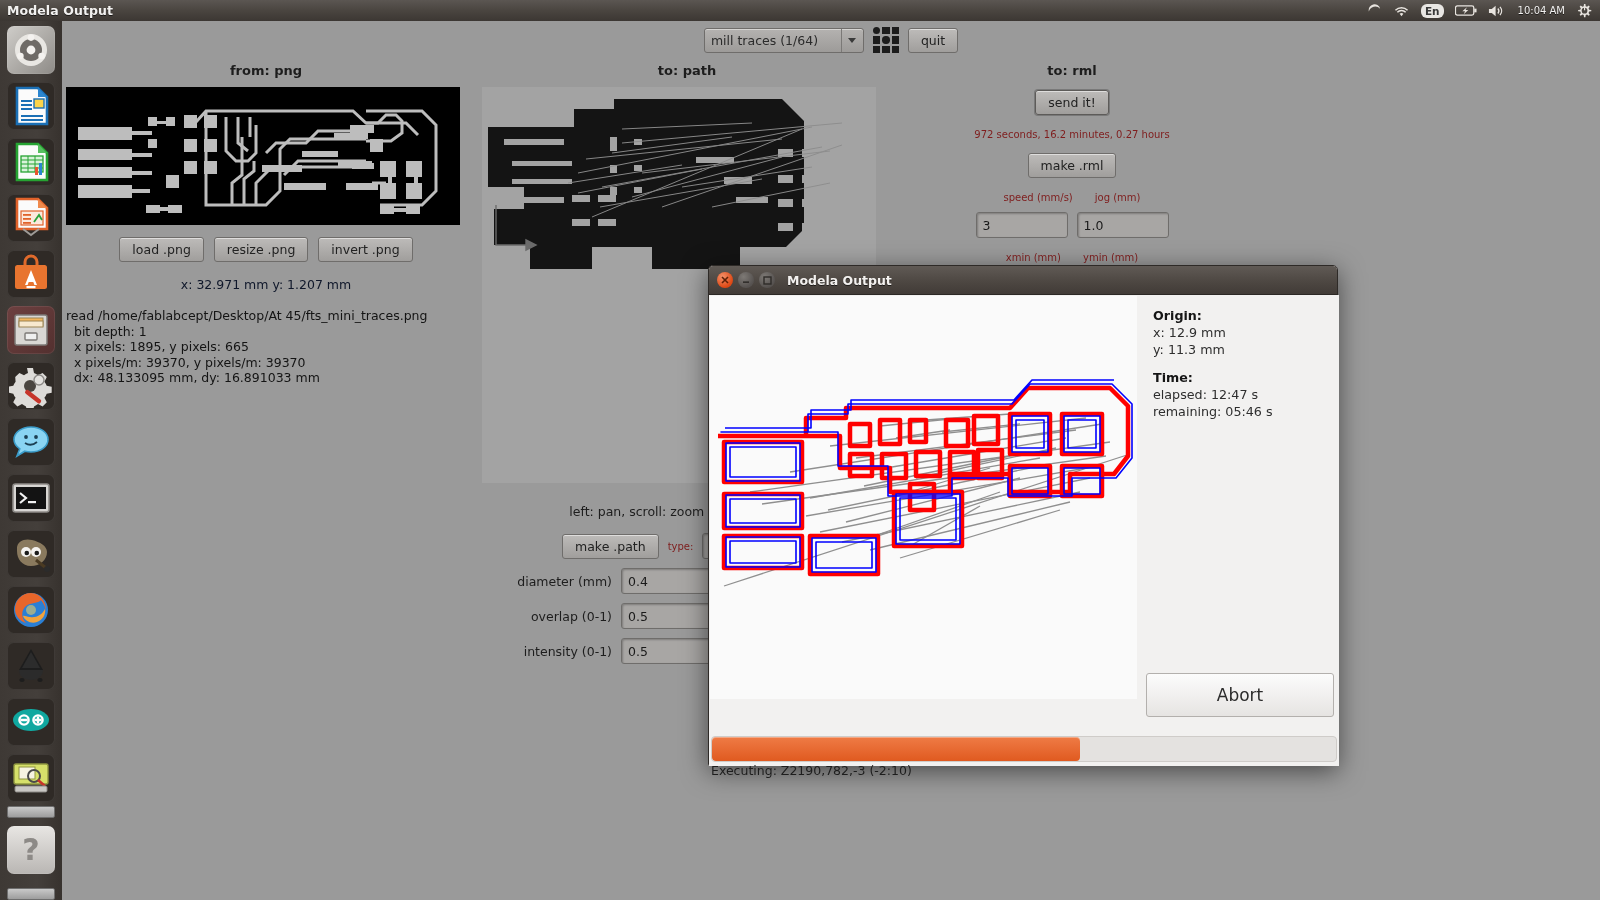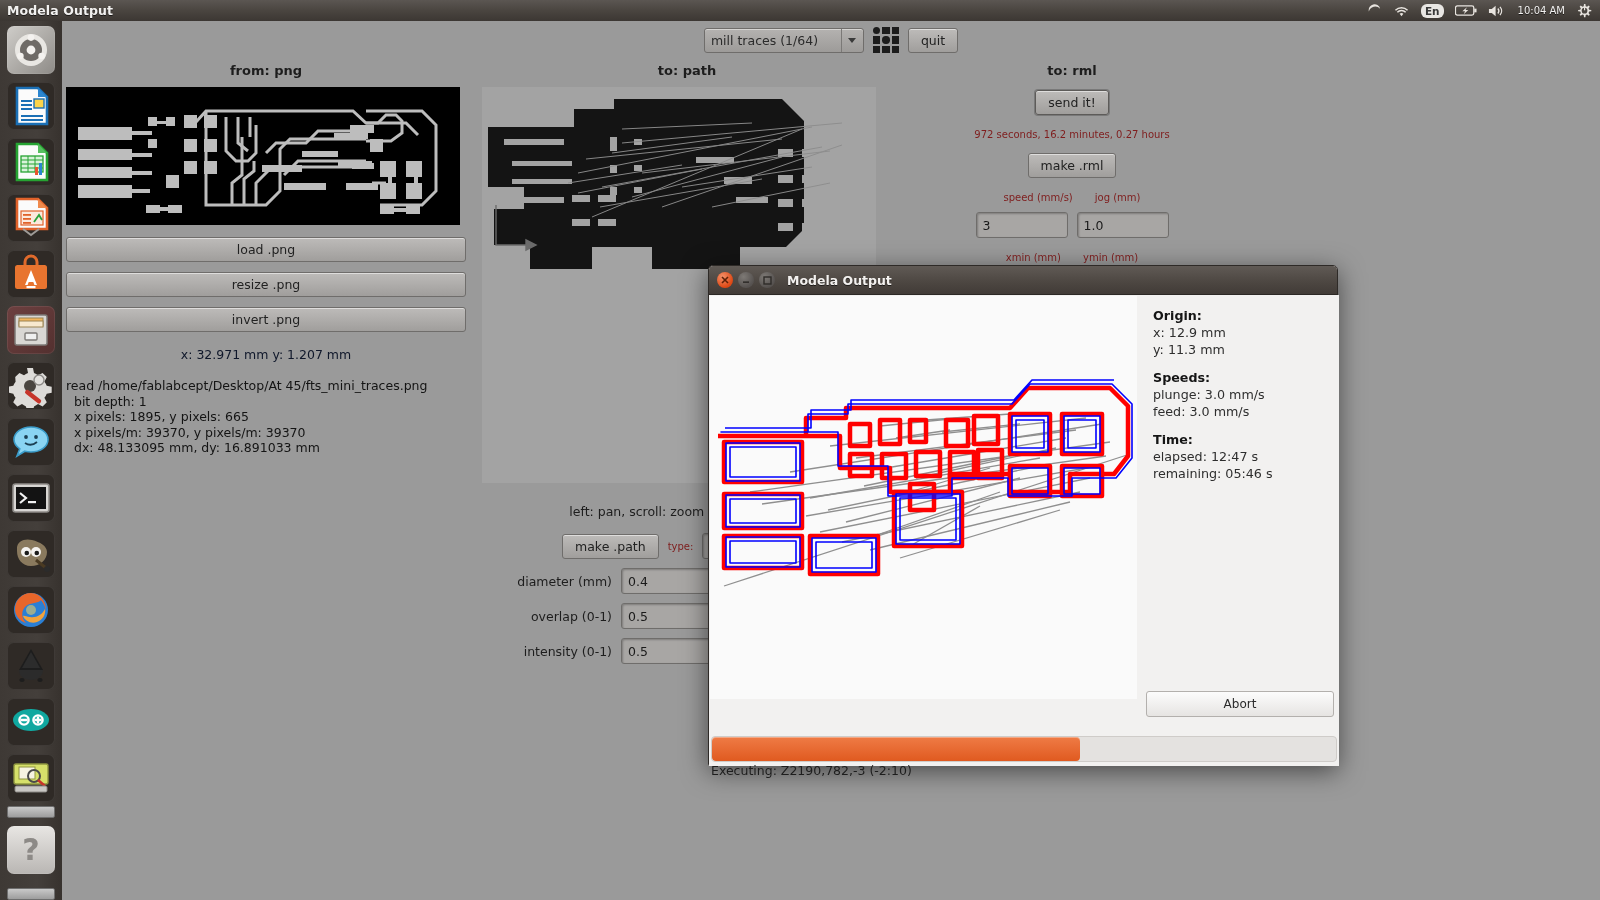--- a/index.html
+++ b/index.html
@@ -85,21 +85,21 @@
     box-shadow: inset 1px 1px 2px rgba(0,0,0,.25);
     font-family: "DejaVu Sans", "Liberation Sans", sans-serif;
     font-size: 12.5px; color: #1a1a1a; padding: 3px 6px; height: 26px;
   }
   .panel-title { font-size: 13px; font-weight: bold; color: #1d1d1d; text-align: center; }
   .lbl { font-size: 10px; color: #7f1d1d; }
 
   
   .col-png { position: absolute; left: 4px; top: 42px; width: 400px; }
   .png-canvas { width: 394px; height: 138px; background: #000; margin-top: 9px; position: relative; overflow: hidden; }
-  .btnrow { display: flex; gap: 10px; justify-content: center; margin-top: 12px; flex-direction: column; }
+  .btnrow { display: flex; gap: 10px; justify-content: center; margin-top: 12px; }
   .coordline { text-align: center; font-size: 12.5px; color: #0f172a; margin-top: 15px; }
   .console { margin-top: 16px; font-size: 12.5px; color: #141414; line-height: 15.5px; white-space: pre; }
 
   
   .col-path { position: absolute; left: 420px; top: 42px; width: 410px; }
   .path-canvas { width: 394px; height: 396px; background: #a3a3a3; margin-top: 9px; position: relative; overflow: hidden; }
   .hint { text-align: center; font-size: 12.5px; color: #1d1d1d; }
   .formrow { display: flex; align-items: center; gap: 9px; margin-top: 9px; }
   .formrow .rl { width: 130px; text-align: right; font-size: 12.5px; color: #1d1d1d; }
 
@@ -123,25 +123,25 @@
   .wb.min, .wb.max { background: radial-gradient(circle at 35% 30%, #7e7a76, #565250 70%); }
   .wb svg { display: block; }
   .dlg-title { color: #f3f1ef; font-size: 12.5px; font-weight: bold; margin-left: 7px; text-shadow: 0 1px 0 rgba(0,0,0,.6); }
   .dlg-body { position: absolute; left: 0; top: 29px; width: 630px; height: 440px; background: #f2f1f0; }
   .dlg-canvas { position: absolute; left: 1px; top: 1px; width: 427px; height: 403px; background: #fafafa; overflow: hidden; }
   .dlg-side { position: absolute; left: 430px; top: 0; width: 200px; height: 440px; padding: 12px 0 16px 14px; }
   .sg { margin-bottom: 11px; }
   .sg b { display: block; font-size: 12.7px; color: #151515; font-weight: bold; line-height: 17px; }
   .sg span { display: block; font-size: 12.7px; color: #2e2e2e; line-height: 17px; }
   .abort {
-    position: absolute; left: 437px; bottom: 18px; width: 188px; height: 26px;
+    position: absolute; left: 437px; bottom: 18px; width: 188px; height: 44px;
     background: linear-gradient(to bottom,#fcfcfc,#e6e4e2);
     border: 1px solid #b3b0ad; border-radius: 3px;
     font-family: "DejaVu Sans","Liberation Sans",sans-serif;
-    font-size: 12px; color: #2b2b2b; cursor: pointer;
+    font-size: 17px; color: #2b2b2b; cursor: pointer;
   }
   .dlg-foot { position: absolute; left: 0; top: 469px; width: 630px; height: 31px; background: #f2f1f0; }
   .pbar {
     position: absolute; left: 2px; top: 1px; width: 626px; height: 26px;
     background: #e4e2e0; border: 1px solid #cfccc9; border-radius: 4px; overflow: hidden;
   }
   .pfill {
     height: 100%; background: linear-gradient(to bottom,#ef7b45,#e05a20);
     border-radius: 4px; box-shadow: inset 0 1px 0 rgba(255,255,255,.35);
   }
@@ -681,25 +681,20 @@
         </svg>
       </div>
 
       <div class="dlg-side">
         <div class="sg">
           <b>Origin:</b>
           <span>x: 12.9 mm</span>
           <span>y: 11.3 mm</span>
         </div>
         <div class="sg">
-          <b>Speeds:</b>
-          <span>plunge: 3.0 mm/s</span>
-          <span>feed: 3.0 mm/s</span>
-        </div>
-        <div class="sg">
           <b>Time:</b>
           <span>elapsed: 12:47 s</span>
           <span>remaining: 05:46 s</span>
         </div>
       </div>
 
       <button class="abort">Abort</button>
     </div>
 
     <div class="dlg-foot">

